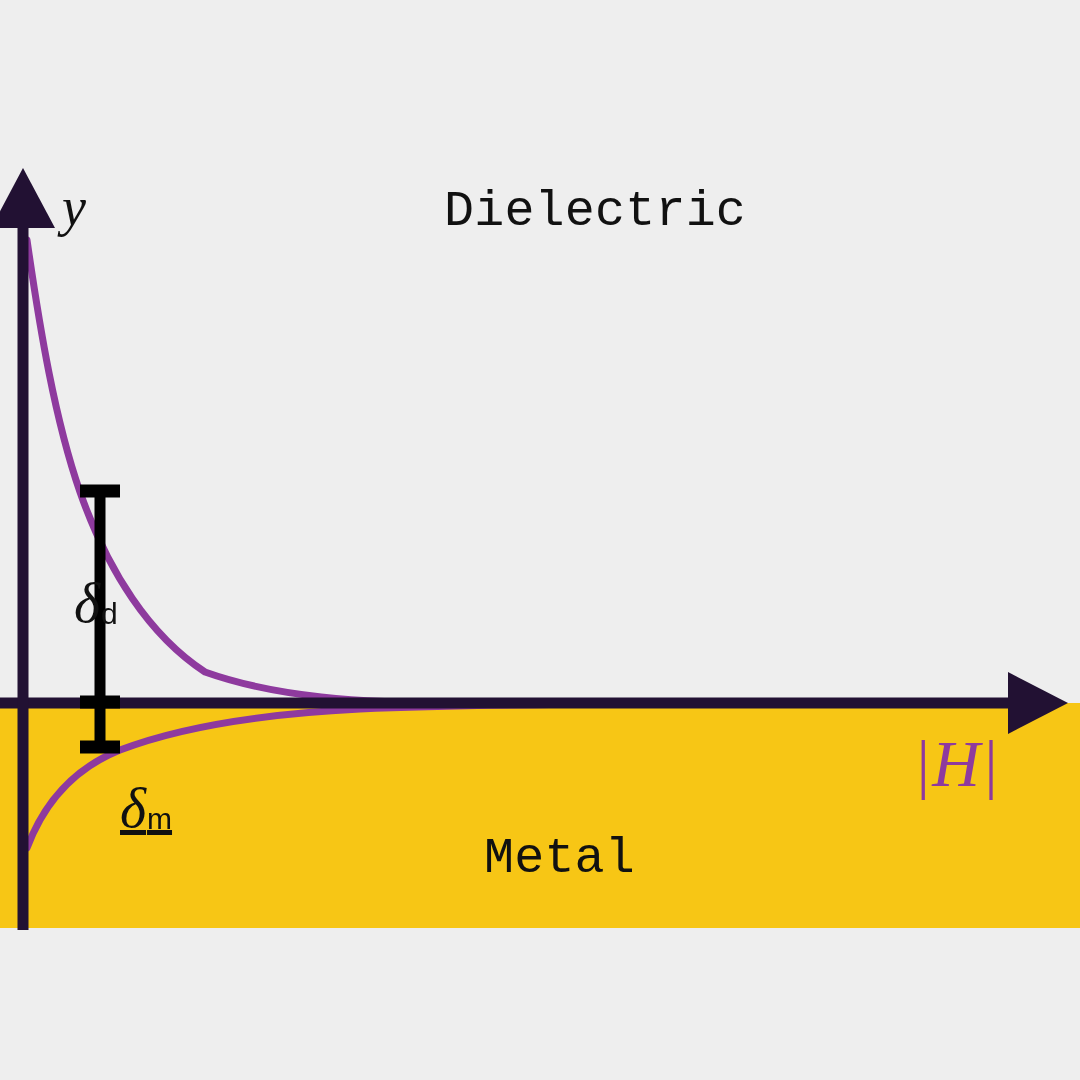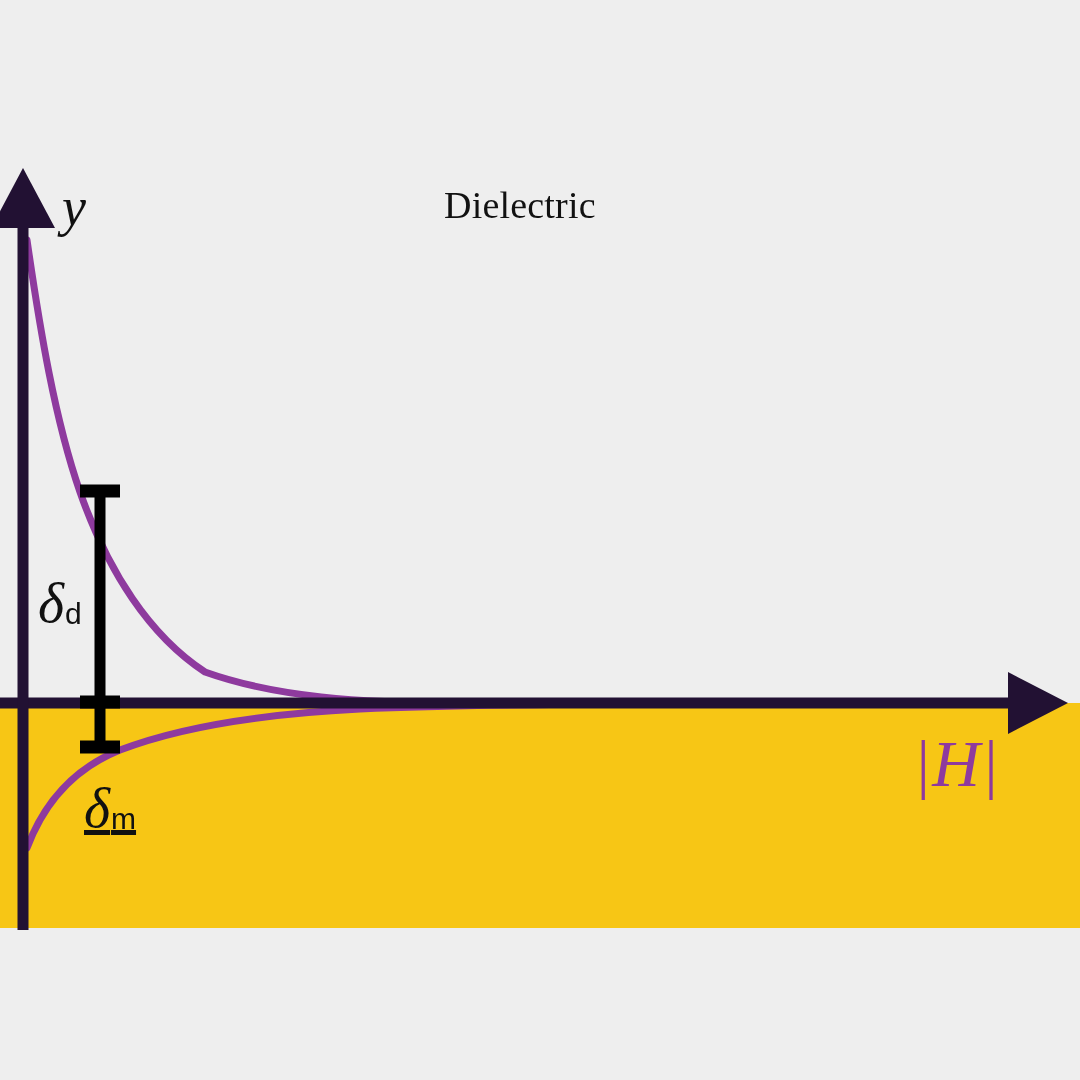--- a/index.html
+++ b/index.html
@@ -7,42 +7,43 @@
     width:1080px;height:1080px;
     background:#eeeeee;
     font-family:"Liberation Sans", sans-serif;
     overflow:hidden;
   }
   #stage{position:relative;width:1080px;height:1080px;}
   #stage svg{position:absolute;top:0;left:0;}
   .lbl{position:absolute;white-space:nowrap;}
 
   .region-label{
-    font-family:Liberation Serif, serif;
-    font-size:38px;
+    font-family:Liberation Mono, monospace;
+    font-size:50px;
     color:#111111;
     letter-spacing:0.2px;
   }
   #label-dielectric{left:444px;top:183px;}
   #label-metal{left:484px;top:830px;}
 
   .axis-label{
     font-family:"Liberation Serif", serif;
     font-style:italic;
     font-size:54px;
     color:#111111;
   }
   #label-y{left:62px;top:176px;}
 
   .delta-label{
     font-family:"Liberation Serif", serif;
     font-style:italic;
     font-size:56px;
     color:#111111;
     line-height:1;
+    margin-left:36px;
   }
   .delta-label sub{
     font-family:"Liberation Sans", sans-serif;
     font-style:normal;
     font-size:30px;
     vertical-align:-2px;
     margin-left:1px;
   }
   #label-delta-d{left:38px;top:575px;}
   #label-delta-m{left:84px;top:780px;text-decoration:underline;}
@@ -97,20 +98,21 @@
 
       <line x1="100" y1="703" x2="100" y2="748" stroke="#000000" stroke-width="11"></line>
 
       <line x1="80" y1="747" x2="120" y2="747" stroke="#000000" stroke-width="13"></line>
     </g>
 
   </svg>
 
   <div class="lbl region-label" id="label-dielectric">Dielectric</div>
 
+  <div class="lbl region-label" id="label-metal">Metal</div>
 
   <div class="lbl axis-label" id="label-y">y</div>
 
   <div class="lbl delta-label" id="label-delta-d">
     <span>δ</span><sub>d</sub>
   </div>
 
   <div class="lbl delta-label" id="label-delta-m">
     <span>δ</span><sub>m</sub>
   </div>

